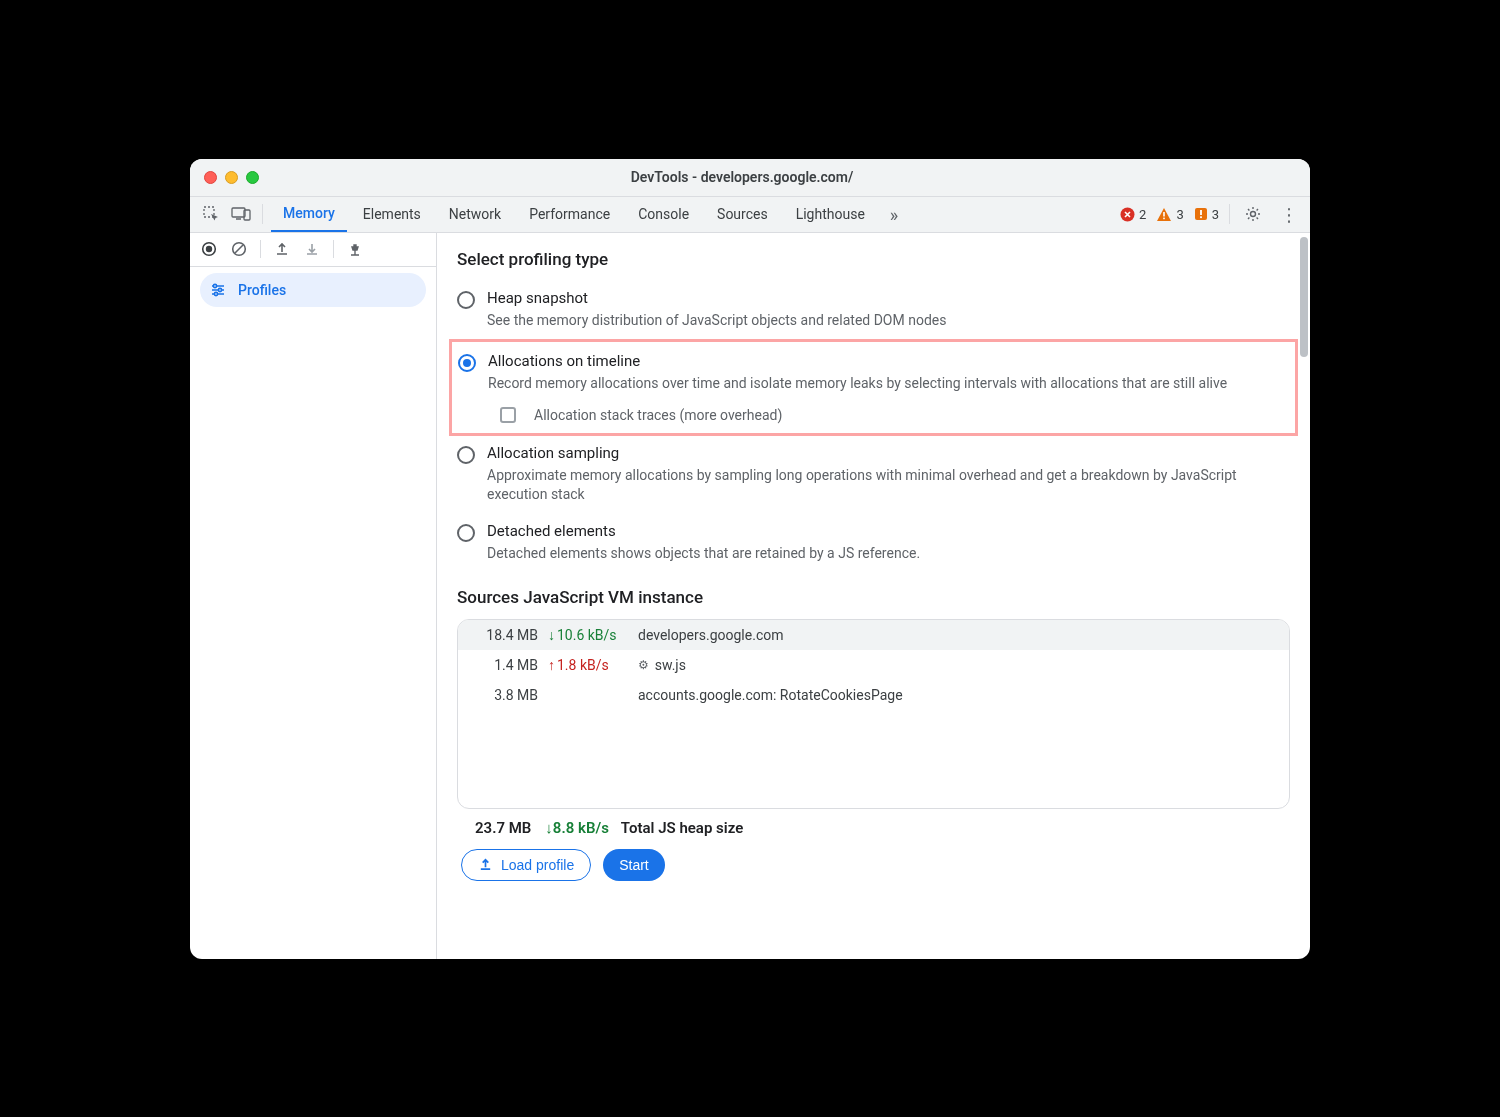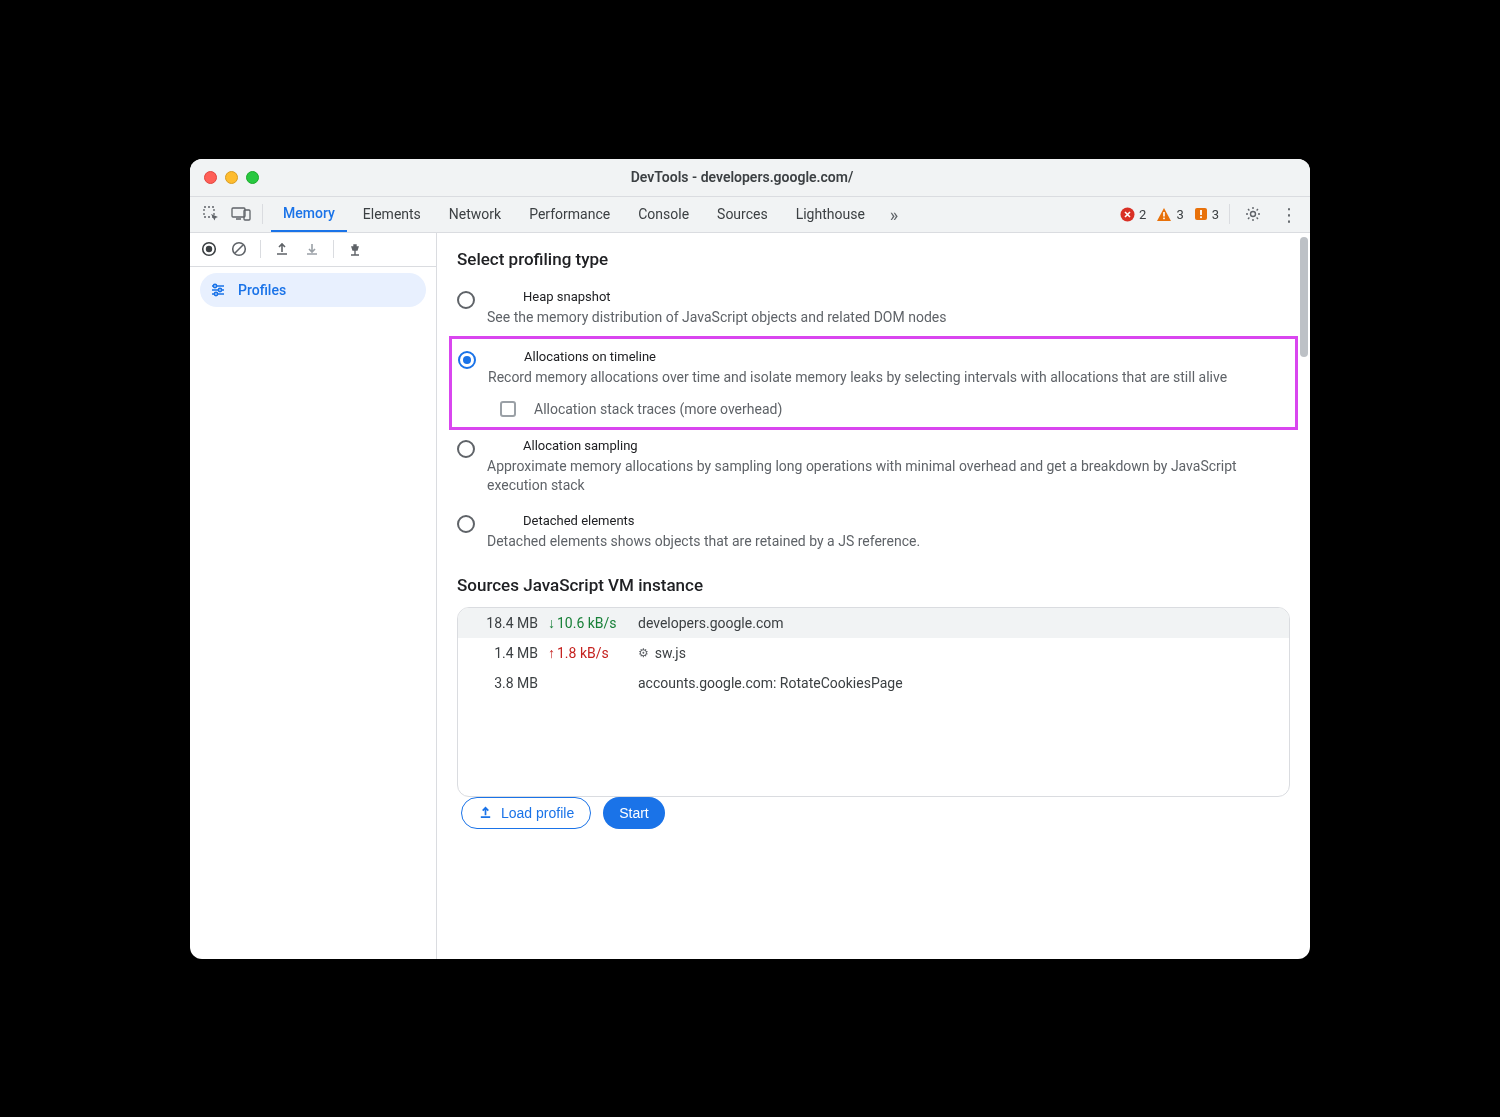--- a/index.html
+++ b/index.html
@@ -157,21 +157,21 @@
     font-weight: 500;
     color: #202124;
     margin-bottom: 12px;
   }
   .option {
     display: flex;
     gap: 12px;
     padding: 8px 0 10px 0;
   }
   .option.highlighted {
-    border: 3px solid #d946ef;
+    border: 3px solid #fca5a5;
     padding: 10px 6px 10px 6px;
     margin: 0 -8px;
   }
   .radio {
     width: 18px; height: 18px;
     border: 2px solid #5f6368;
     border-radius: 50%;
     flex-shrink: 0;
     margin-top: 2px;
     position: relative;
@@ -182,24 +182,23 @@
   }
   .radio.checked::after {
     content: "";
     position: absolute;
     inset: 3px;
     background: #1a73e8;
     border-radius: 50%;
   }
   .opt-body { flex: 1; }
   .opt-title {
-    font-size: 13px;
+    font-size: 15px;
     color: #202124;
     margin-bottom: 4px;
-    margin-left: 36px;
   }
   .opt-desc {
     font-size: 14px;
     color: #5f6368;
     line-height: 1.35;
   }
   .subopt {
     display: flex;
     align-items: center;
     gap: 18px;
@@ -481,20 +480,27 @@
                 <span>sw.js</span>
               </div>
             </div>
             <div class="vm-row">
               <div class="vm-size">3.8 MB</div>
               <div class="vm-rate"></div>
               <div class="vm-name">accounts.google.com: RotateCookiesPage</div>
             </div>
           </div>
 
+          <div class="total-row">
+            <span>23.7 MB</span>
+            <span class="rate">
+              <span>↓</span><span>8.8 kB/s</span>
+            </span>
+            <span>Total JS heap size</span>
+          </div>
 
           <div class="actions">
             <button class="btn outline">
               <span class="icon">
                 <svg width="15" height="15" viewBox="0 0 16 16" fill="none" stroke="#1a73e8" stroke-width="1.8">
                     <path d="M8 11 V3 M5 6 l3 -3 l3 3 M3 13 h10"></path>
                   </svg>
               </span>
               <span>Load profile</span>
             </button>

